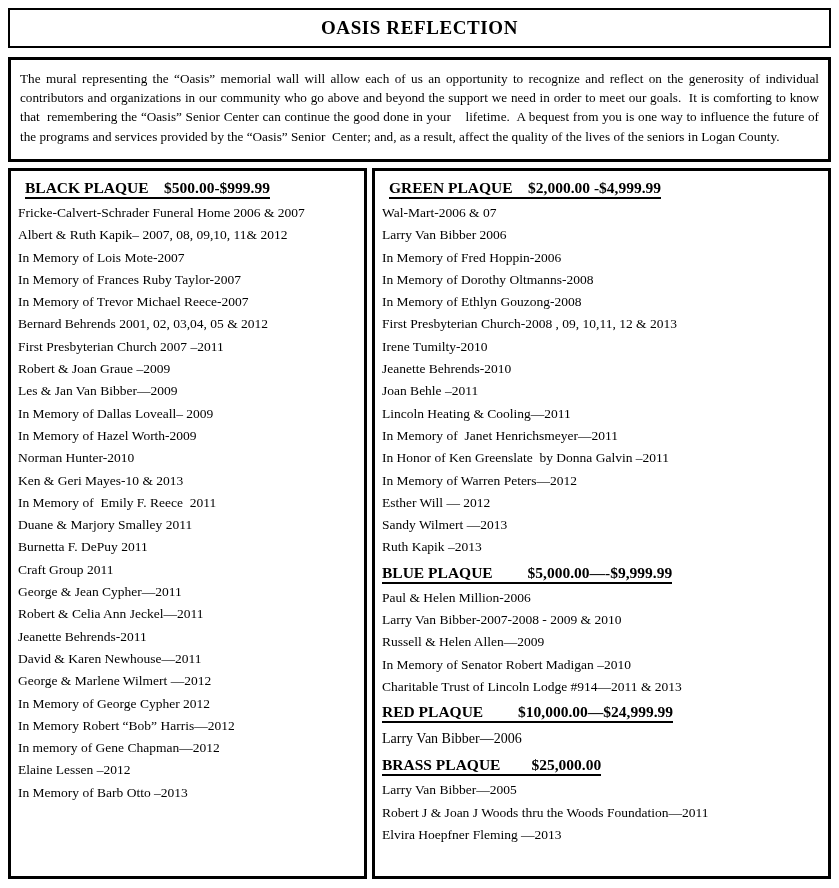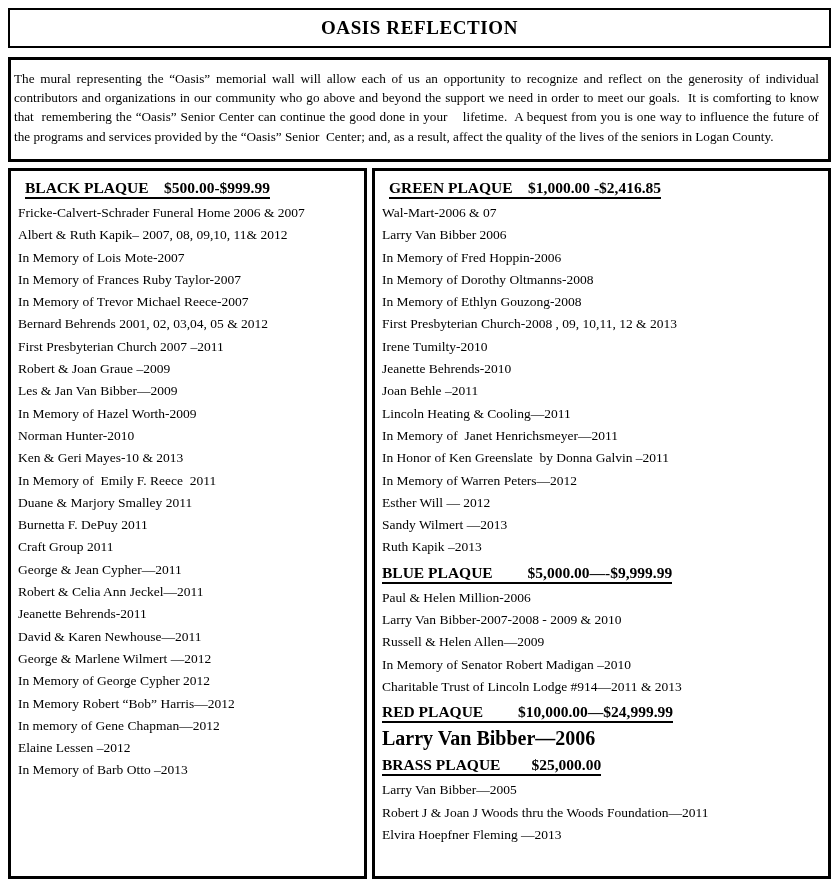--- a/index.html
+++ b/index.html
@@ -23,21 +23,21 @@
   }
   .title-box h1 {
     margin: 0;
     font-size: 19px; font-weight: bold;
     letter-spacing: 0.6px;
   }
   .intro-box {
     border: 3px solid #000;
     margin-top: 9px;
     min-height: 105px;
-    padding: 9px 9px 6px 3px;
+    padding: 9px 9px 6px 9px;
   }
   .intro-box p {
     margin: 0;
     font-size: 13.2px;
     line-height: 19.2px;
     text-align: justify;
     white-space: pre-wrap;
   }
   .columns {
     margin-top: 6px;
@@ -64,23 +64,22 @@
     border-bottom: 2px solid #000;
     padding-bottom: 1px;
   }
   .entry {
     font-size: 13.5px;
     line-height: 22.3px;
     padding-left: 3px;
     white-space: pre;
   }
   .entry.large {
-    font-size: 20px;
+    font-size: 14px;
     line-height: 25px;
-    font-weight: bold;
   }
 </style>
 </head>
 <body>
 
 <div class="page">
 
   <div class="title-box">
     <h1>OASIS REFLECTION</h1>
   </div>
@@ -94,40 +93,41 @@
         <div class="sec-header first"><span>BLACK PLAQUE    $500.00-$999.99</span></div>
         <div class="entry">Fricke-Calvert-Schrader Funeral Home 2006 &amp; 2007</div>
         <div class="entry">Albert &amp; Ruth Kapik– 2007, 08, 09,10, 11&amp; 2012</div>
         <div class="entry">In Memory of Lois Mote-2007</div>
         <div class="entry">In Memory of Frances Ruby Taylor-2007</div>
         <div class="entry">In Memory of Trevor Michael Reece-2007</div>
         <div class="entry">Bernard Behrends 2001, 02, 03,04, 05 &amp; 2012</div>
         <div class="entry">First Presbyterian Church 2007 –2011</div>
         <div class="entry">Robert &amp; Joan Graue –2009</div>
         <div class="entry">Les &amp; Jan Van Bibber—2009</div>
+        <div class="entry">In Memory of Dallas Loveall– 2009</div>
         <div class="entry">In Memory of Hazel Worth-2009</div>
         <div class="entry">Norman Hunter-2010</div>
         <div class="entry">Ken &amp; Geri Mayes-10 &amp; 2013</div>
         <div class="entry">In Memory of  Emily F. Reece  2011</div>
         <div class="entry">Duane &amp; Marjory Smalley 2011</div>
         <div class="entry">Burnetta F. DePuy 2011</div>
         <div class="entry">Craft Group 2011</div>
         <div class="entry">George &amp; Jean Cypher—2011</div>
         <div class="entry">Robert &amp; Celia Ann Jeckel—2011</div>
         <div class="entry">Jeanette Behrends-2011</div>
         <div class="entry">David &amp; Karen Newhouse—2011</div>
         <div class="entry">George &amp; Marlene Wilmert —2012</div>
         <div class="entry">In Memory of George Cypher 2012</div>
         <div class="entry">In Memory Robert “Bob” Harris—2012</div>
         <div class="entry">In memory of Gene Chapman—2012</div>
         <div class="entry">Elaine Lessen –2012</div>
         <div class="entry">In Memory of Barb Otto –2013</div>
       </div>
     <div class="col right">
-        <div class="sec-header first"><span>GREEN PLAQUE    $1,000.00 -$2,416.85</span></div>
+        <div class="sec-header first"><span>GREEN PLAQUE    $2,000.00 -$4,999.99</span></div>
         <div class="entry">Wal-Mart-2006 &amp; 07</div>
         <div class="entry">Larry Van Bibber 2006</div>
         <div class="entry">In Memory of Fred Hoppin-2006</div>
         <div class="entry">In Memory of Dorothy Oltmanns-2008</div>
         <div class="entry">In Memory of Ethlyn Gouzong-2008</div>
         <div class="entry">First Presbyterian Church-2008 , 09, 10,11, 12 &amp; 2013</div>
         <div class="entry">Irene Tumilty-2010</div>
         <div class="entry">Jeanette Behrends-2010</div>
         <div class="entry">Joan Behle –2011</div>
         <div class="entry">Lincoln Heating &amp; Cooling—2011</div>

